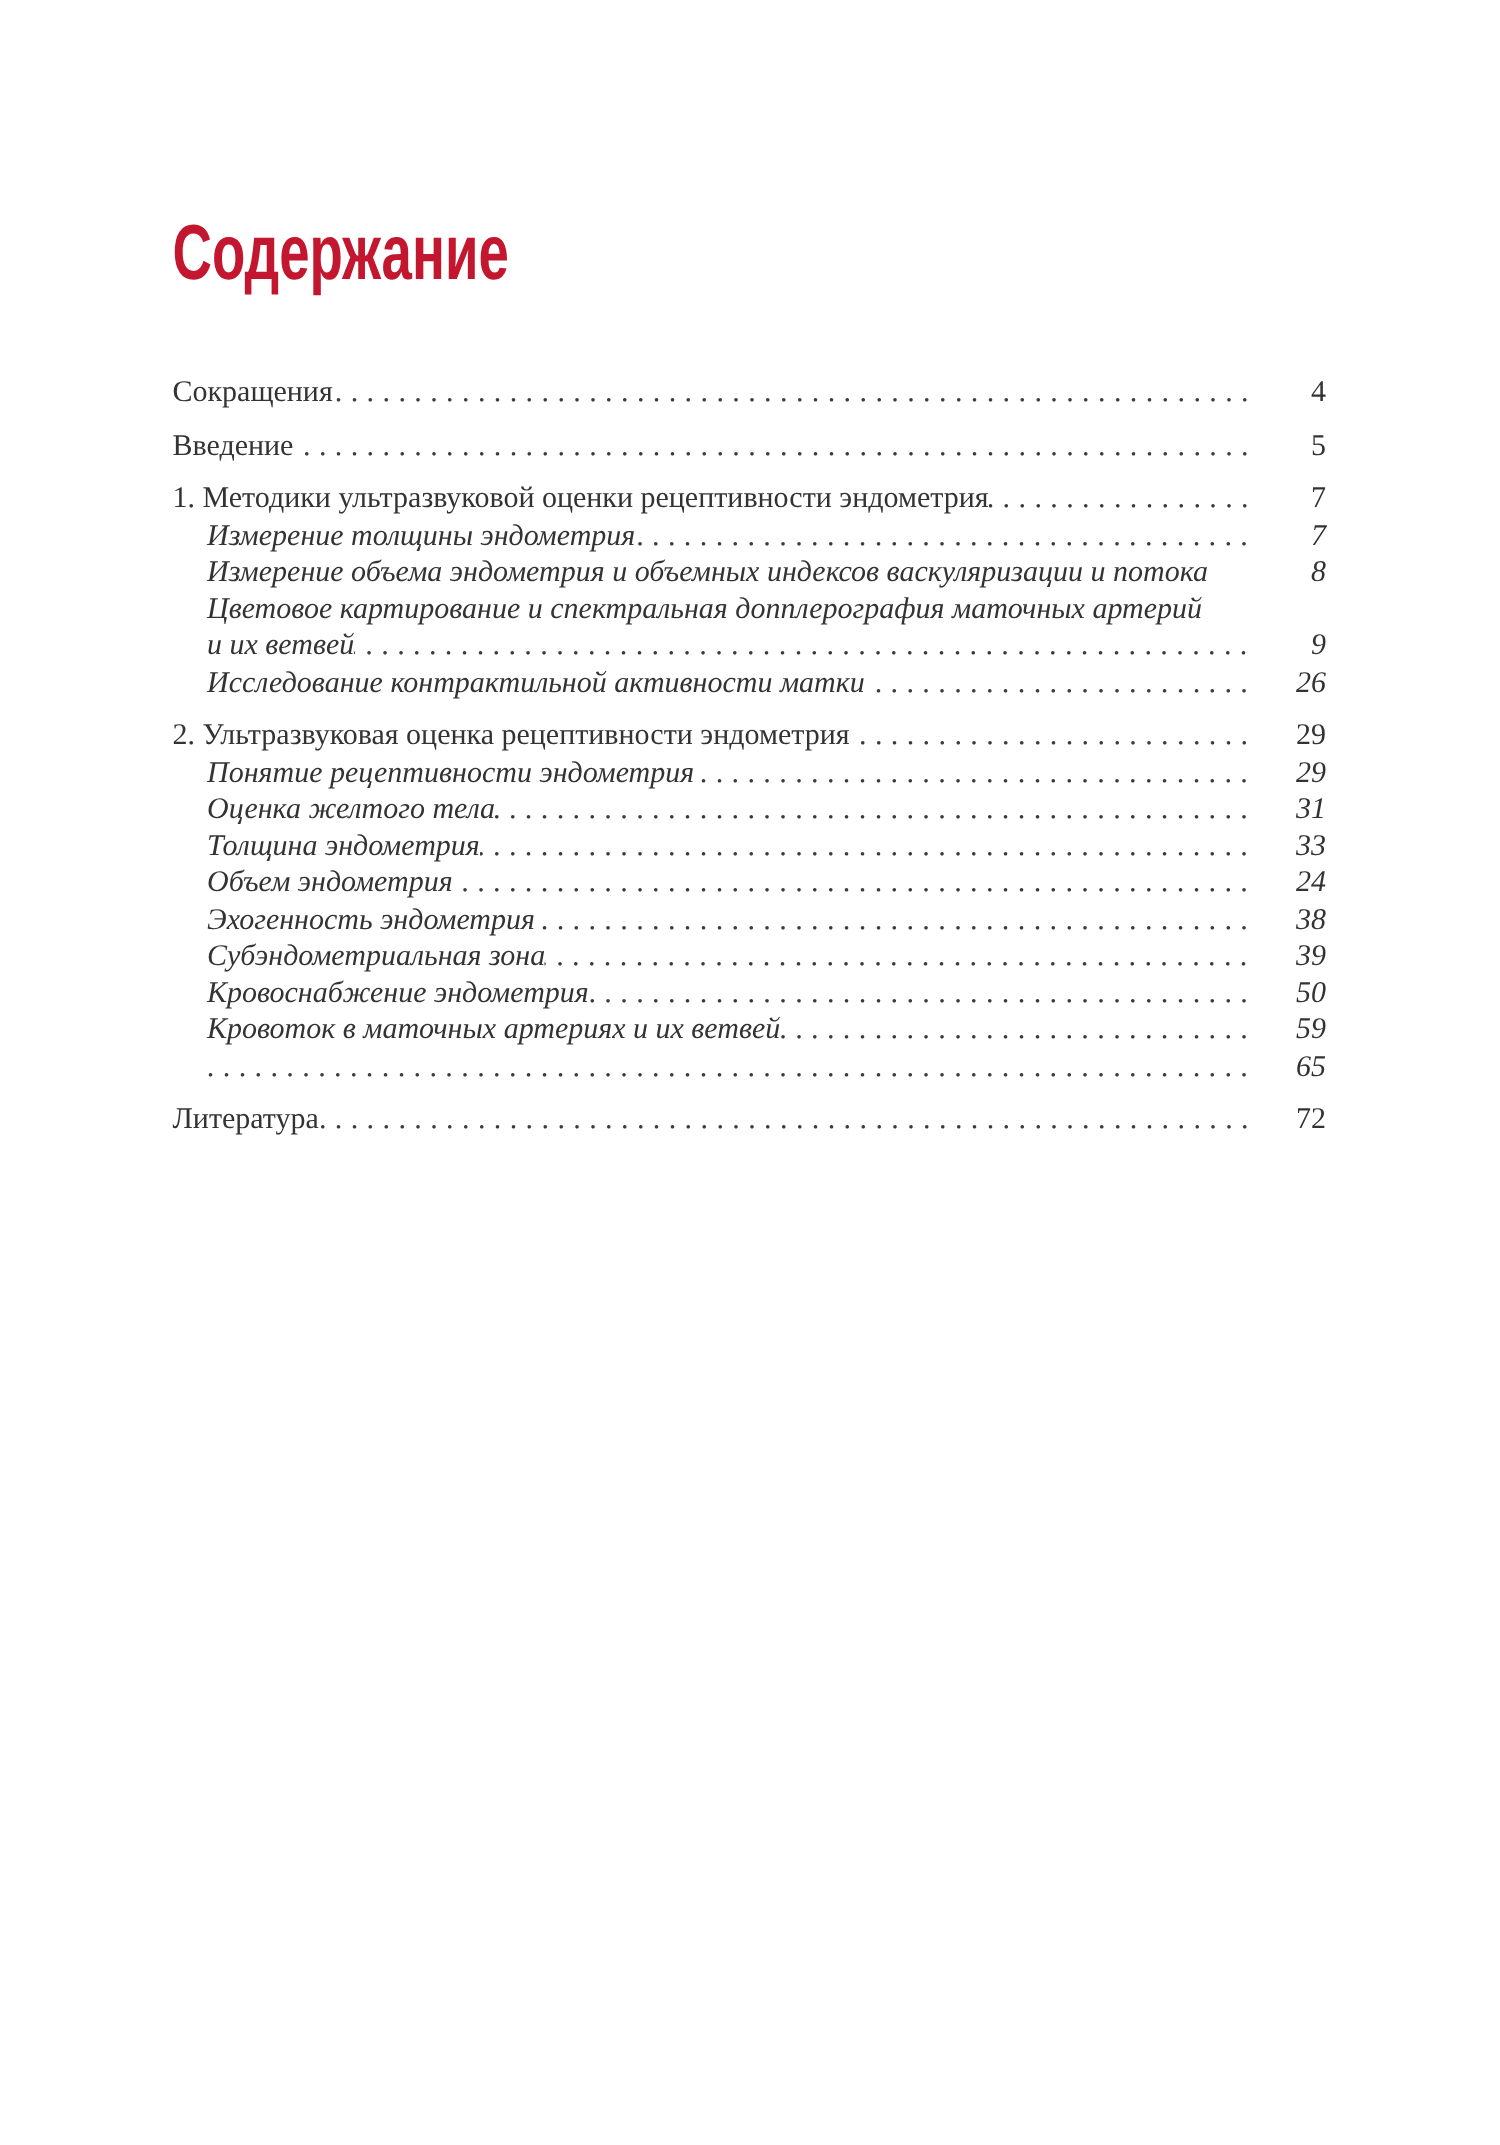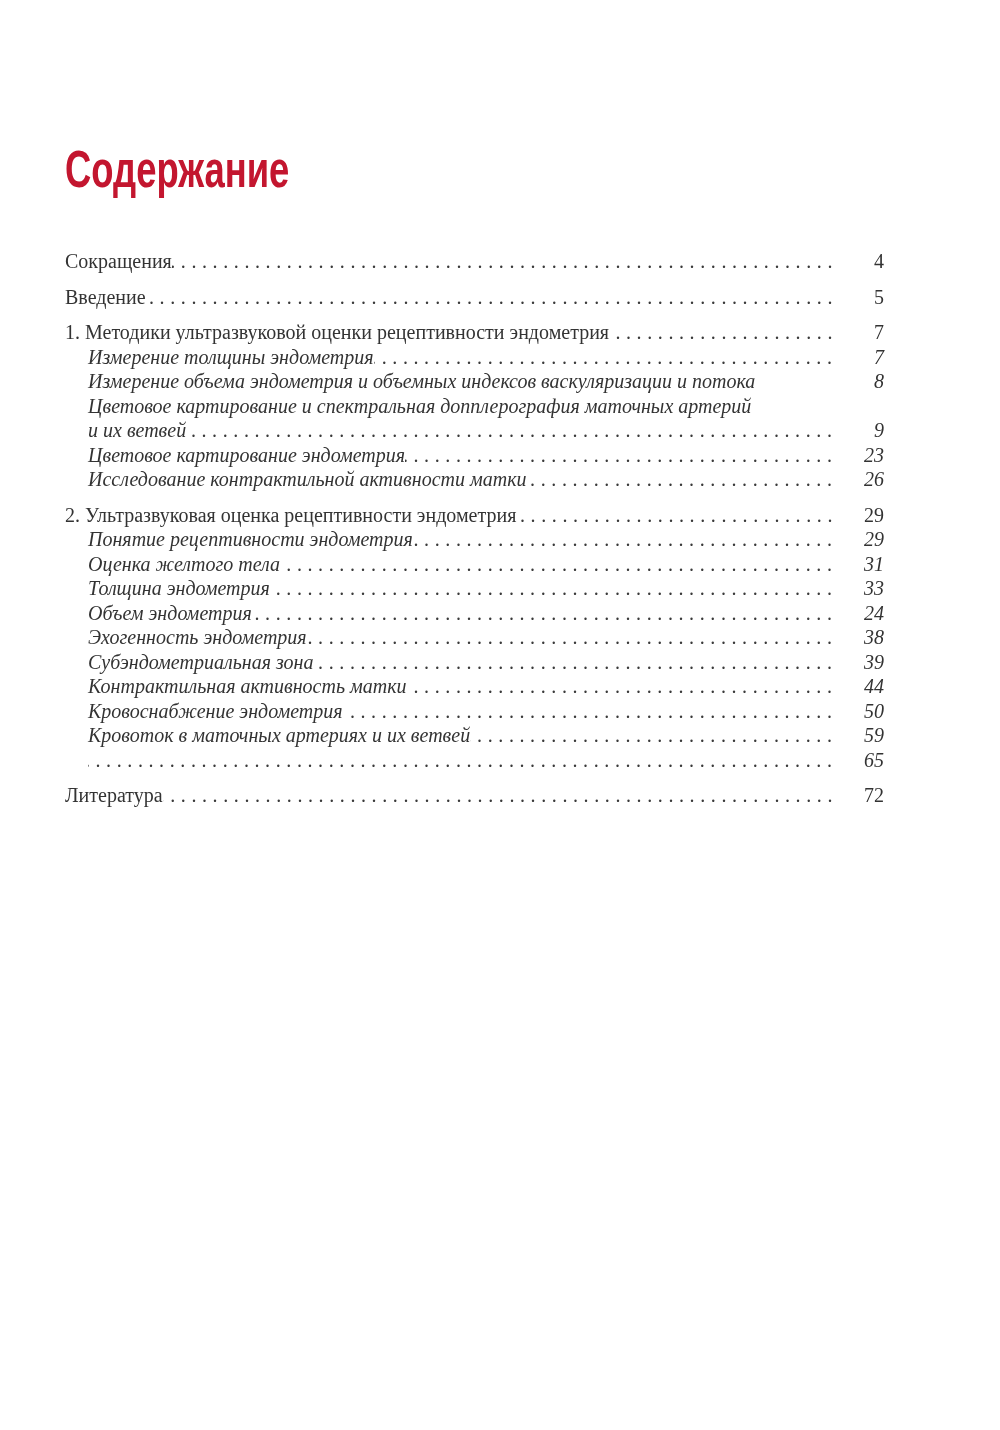--- a/index.html
+++ b/index.html
@@ -2,21 +2,21 @@
 <html lang="ru"><head>
 <meta charset="utf-8">
 <style>
   html, body { margin: 0; padding: 0; background: #ffffff; }
   .page {
     position: relative;
     width: 1000px;
     height: 1430px;
     background: #ffffff;
     box-sizing: border-box;
-    padding: 0 116px 0 65px;
+    padding: 0 116px 0 115px;
     overflow: hidden;
     font-family: "Liberation Serif", serif;
     color: #333333;
   }
   .title {
     margin: 143px 0 0 0;
     font-family: "Liberation Sans", sans-serif;
     font-weight: 700;
     font-size: 52px;
     line-height: 1;
@@ -95,25 +95,20 @@
     <span class="toc-label">Цветовое картирование и спектральная допплерография маточных артерий</span>
     <span class="toc-dots" aria-hidden="true"></span>
     <span class="toc-page"></span>
   </div>
       <div class="toc-row level-1">
     <span class="toc-label">и их ветвей</span>
     <span class="toc-dots" aria-hidden="true"></span>
     <span class="toc-page">9</span>
   </div>
       <div class="toc-row level-1">
-    <span class="toc-label">Цветовое картирование эндометрия</span>
-    <span class="toc-dots" aria-hidden="true"></span>
-    <span class="toc-page">23</span>
-  </div>
-      <div class="toc-row level-1">
     <span class="toc-label">Исследование контрактильной активности матки</span>
     <span class="toc-dots" aria-hidden="true"></span>
     <span class="toc-page">26</span>
   </div>
       <div class="toc-row level-0 group-start">
     <span class="toc-label">2. Ультразвуковая оценка рецептивности эндометрия</span>
     <span class="toc-dots" aria-hidden="true"></span>
     <span class="toc-page">29</span>
   </div>
       <div class="toc-row level-1">
@@ -140,25 +135,20 @@
     <span class="toc-label">Эхогенность эндометрия</span>
     <span class="toc-dots" aria-hidden="true"></span>
     <span class="toc-page">38</span>
   </div>
       <div class="toc-row level-1">
     <span class="toc-label">Субэндометриальная зона</span>
     <span class="toc-dots" aria-hidden="true"></span>
     <span class="toc-page">39</span>
   </div>
       <div class="toc-row level-1">
-    <span class="toc-label">Контрактильная активность матки</span>
-    <span class="toc-dots" aria-hidden="true"></span>
-    <span class="toc-page">44</span>
-  </div>
-      <div class="toc-row level-1">
     <span class="toc-label">Кровоснабжение эндометрия</span>
     <span class="toc-dots" aria-hidden="true"></span>
     <span class="toc-page">50</span>
   </div>
       <div class="toc-row level-1">
     <span class="toc-label">Кровоток в маточных артериях и их ветвей</span>
     <span class="toc-dots" aria-hidden="true"></span>
     <span class="toc-page">59</span>
   </div>
       <div class="toc-row level-1">

